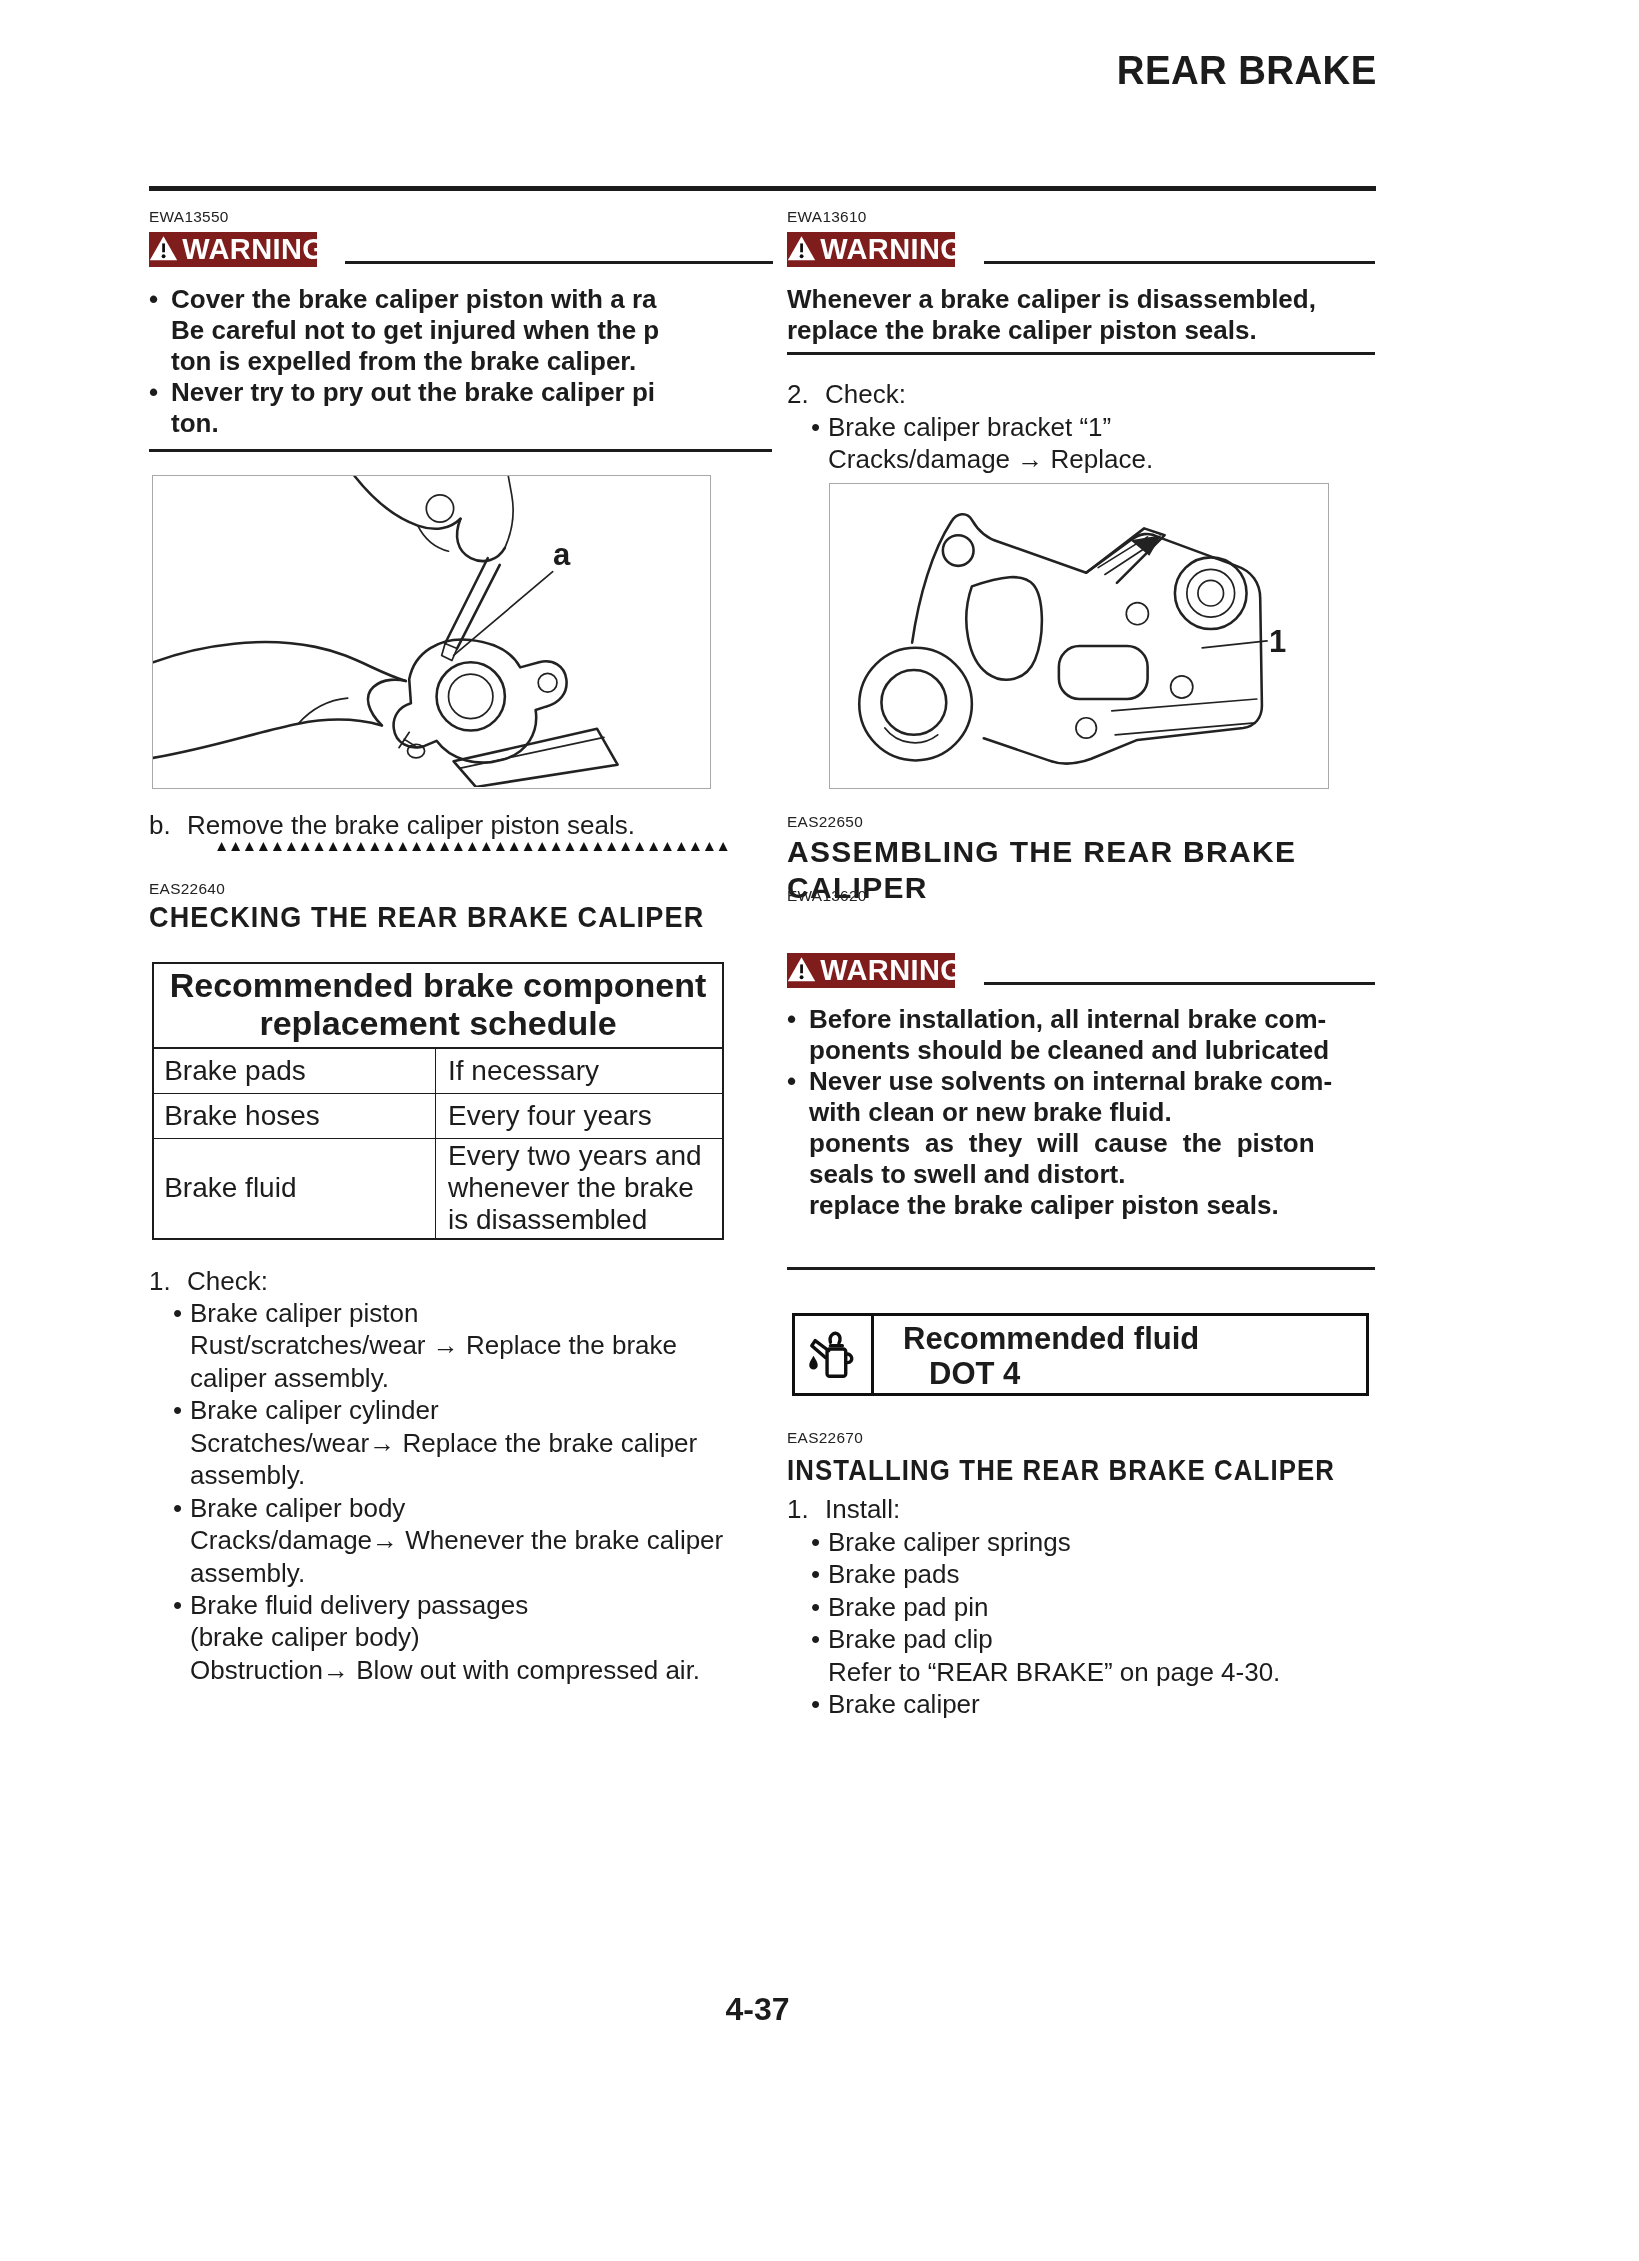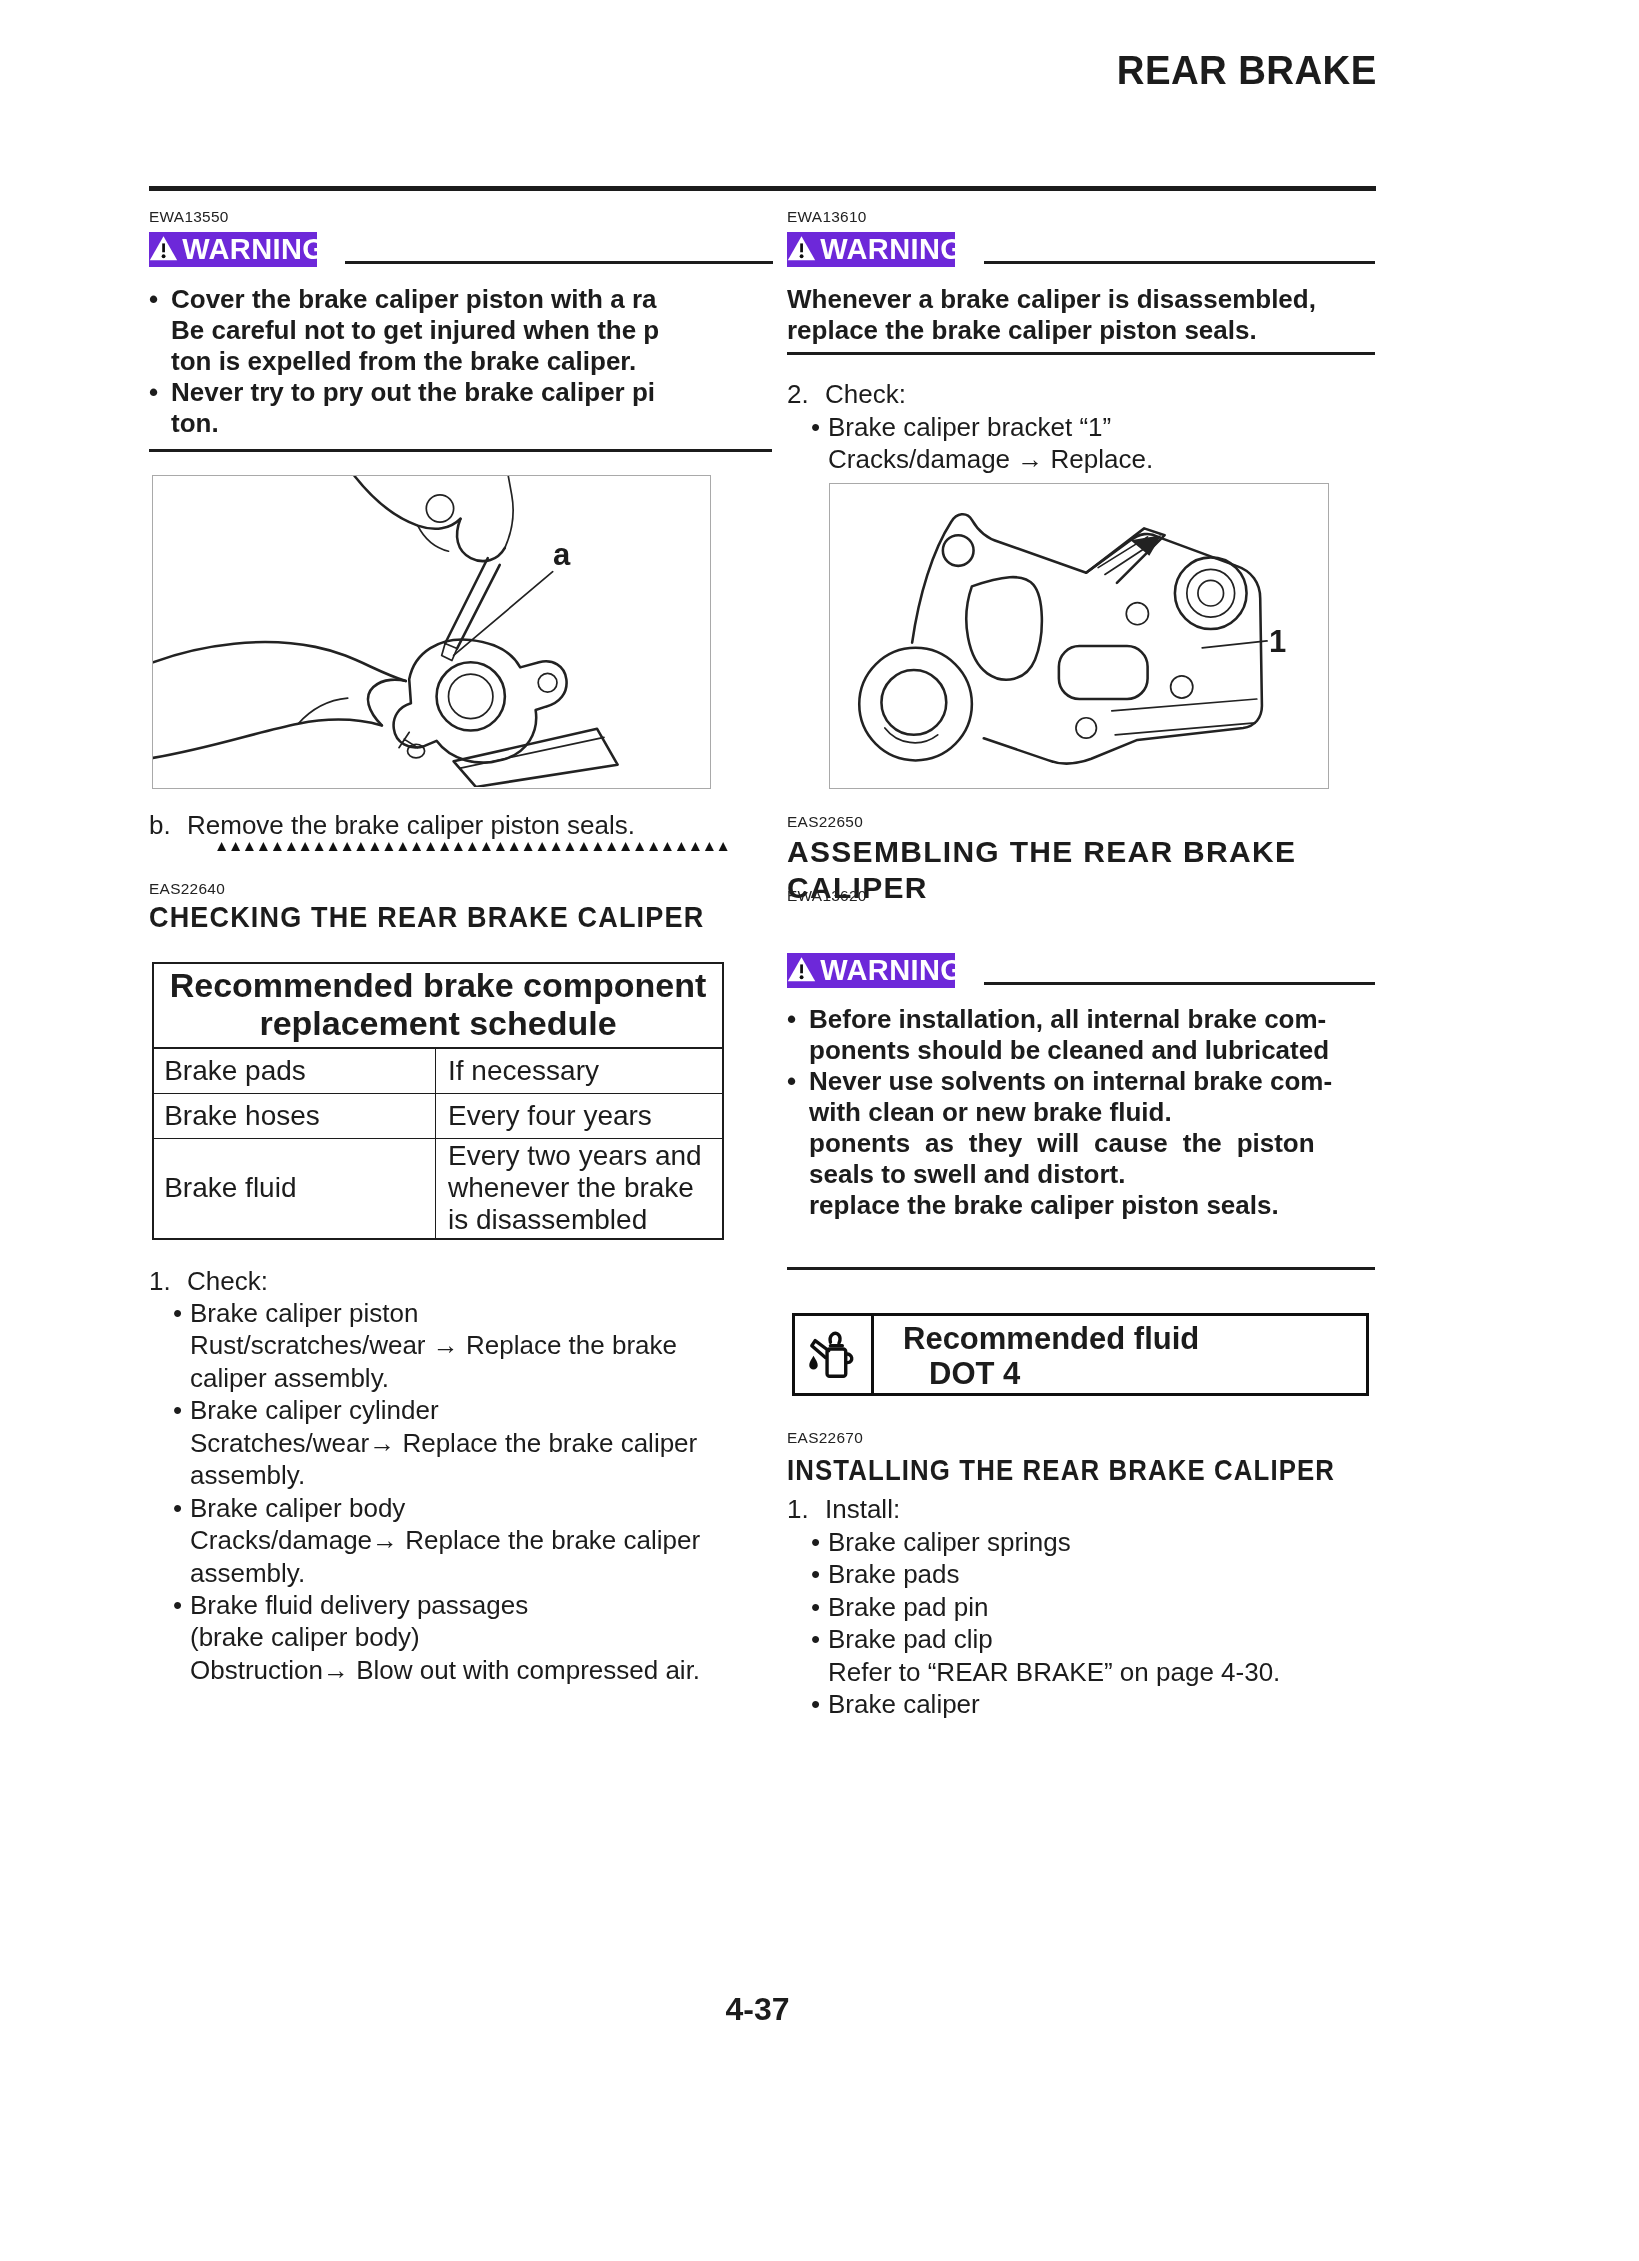--- a/index.html
+++ b/index.html
@@ -8,21 +8,21 @@
     font-family:"Liberation Sans", sans-serif; color:#1c1c1c; overflow:hidden;
   }
   .abs { position:absolute; }
   .title {
     font-size:40px; font-weight:bold; letter-spacing:0.4px;
     transform:scaleX(0.96); transform-origin:right;
   }
   .rule { background:#1c1c1c; }
   .lbl { font-size:15.4px; color:#222; letter-spacing:0.3px; }
   .badge {
-    width:168px; height:35px; background:#6d28d9; color:#fff;
+    width:168px; height:35px; background:#7f1d1d; color:#fff;
     display:flex; align-items:center; box-sizing:border-box;
     overflow:hidden; white-space:nowrap;
   }
   .badge .wtxt { font-size:29px; font-weight:bold; letter-spacing:0.4px; margin-left:4.3px; }
   .wline { font-size:26px; font-weight:bold; white-space:nowrap; overflow:hidden; line-height:31px; }
   .wline .bullet { display:inline-block; width:22px; }
   .wcont { padding-left:22px; }
   .bodyline { font-size:26px; line-height:31px; white-space:nowrap; }
   .num  { position:absolute; left:0; }
   .slbl { position:absolute; left:38px; }
@@ -177,21 +177,21 @@
       <span class="itxt">Scratches/wear→ Replace the brake caliper</span>
     </div>
   <div class="abs bodyline" style="left:149px; top:1460px; width:623px;">
       <span class="itxt">assembly.</span>
     </div>
   <div class="abs bodyline" style="left:149px; top:1493px; width:623px;">
       <span class="ibull">•</span>
       <span class="itxt">Brake caliper body</span>
     </div>
   <div class="abs bodyline" style="left:149px; top:1525px; width:623px;">
-      <span class="itxt">Cracks/damage→ Replace the brake caliper</span>
+      <span class="itxt">Cracks/damage→ Whenever the brake caliper</span>
     </div>
   <div class="abs bodyline" style="left:149px; top:1558px; width:623px;">
       <span class="itxt">assembly.</span>
     </div>
   <div class="abs bodyline" style="left:149px; top:1590px; width:623px;">
       <span class="ibull">•</span>
       <span class="itxt">Brake fluid delivery passages</span>
     </div>
   <div class="abs bodyline" style="left:149px; top:1622px; width:623px;">
       <span class="itxt">(brake caliper body)</span>

